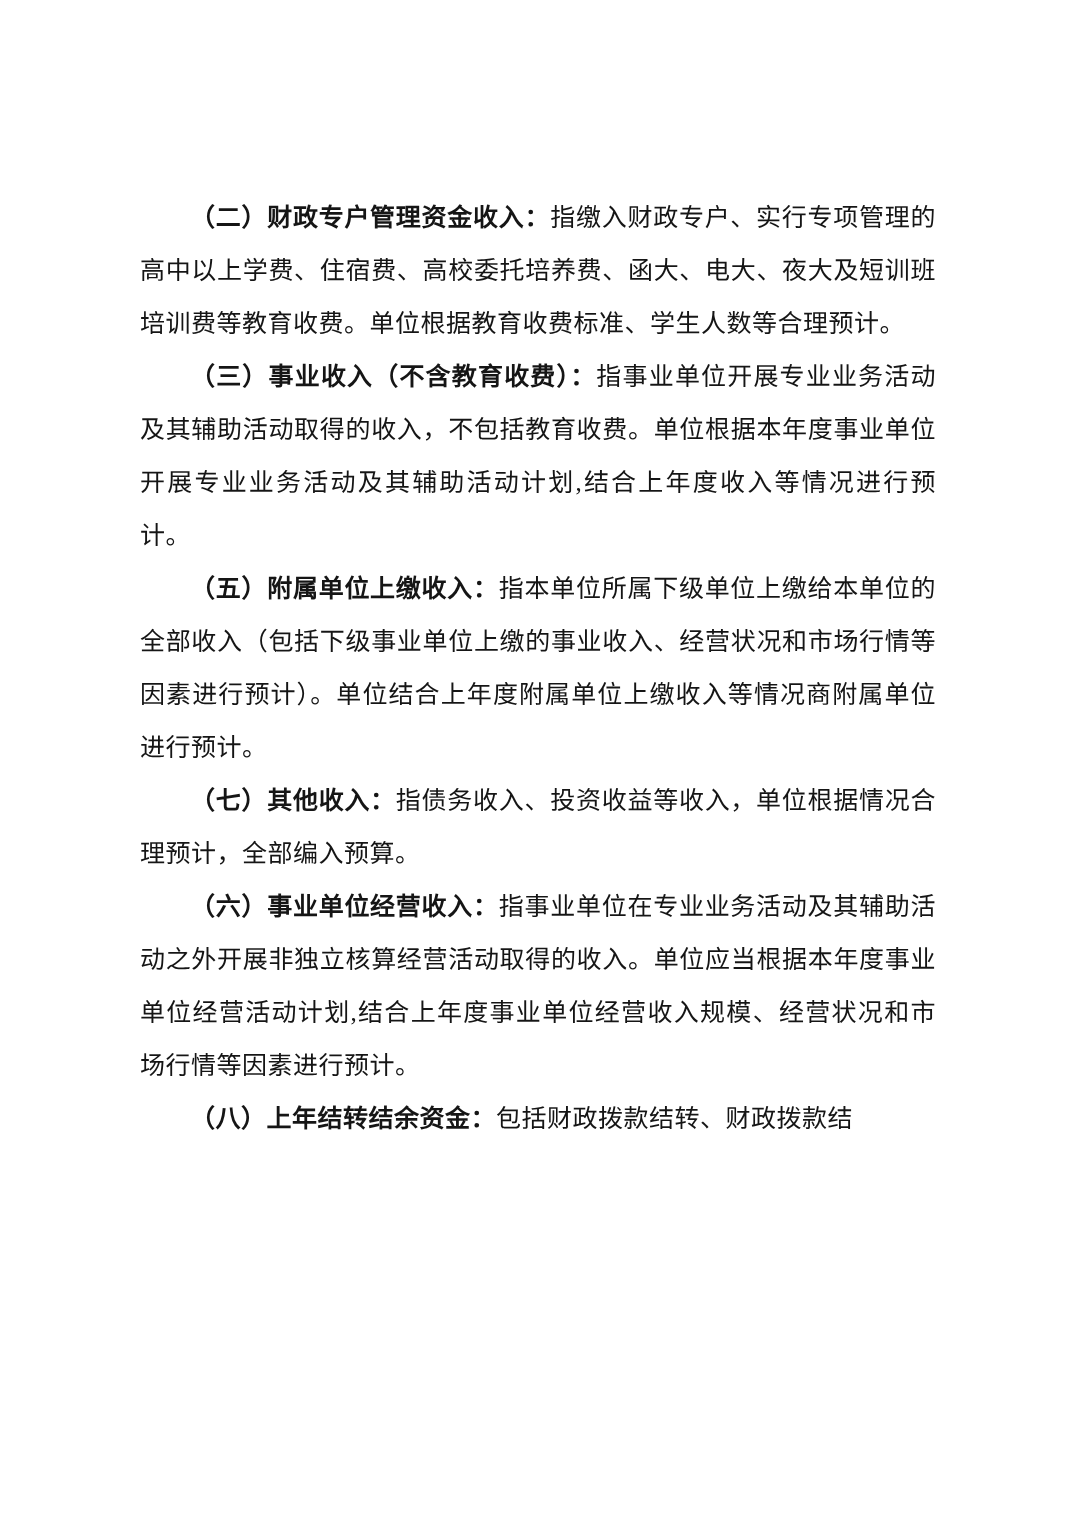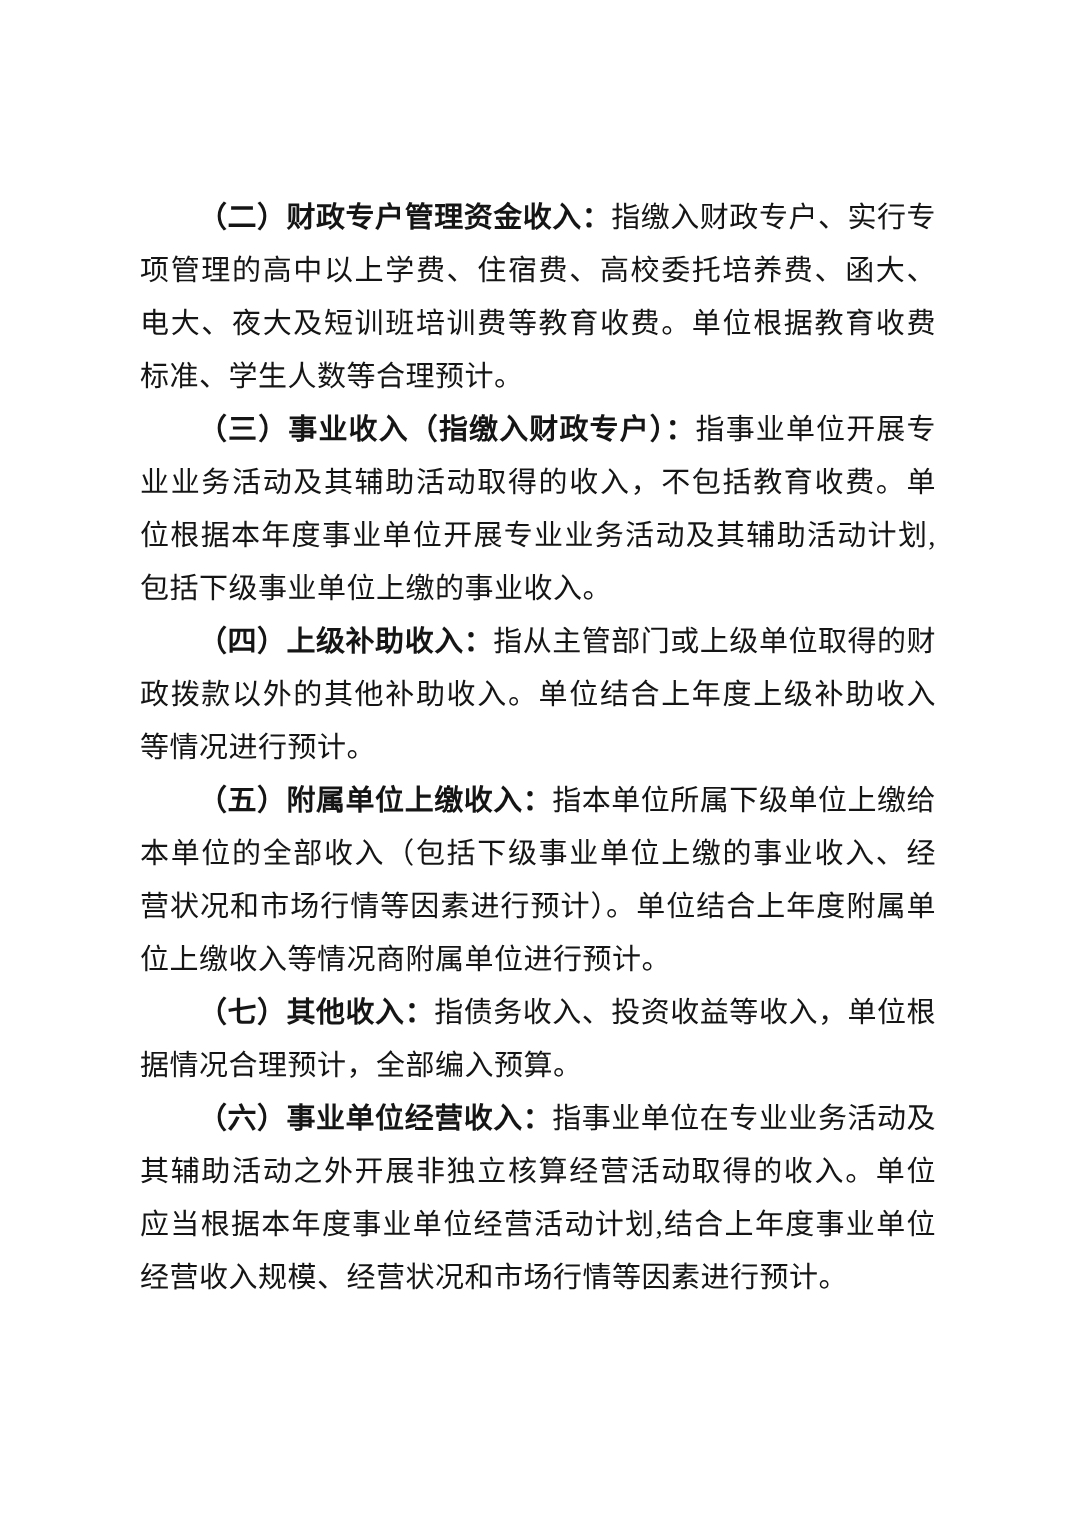--- a/index.html
+++ b/index.html
@@ -19,21 +19,21 @@
   .text-block {
     position: absolute;
     left: 140px;
     top: 191px;
     width: 796px;
     color: #151515;
   }
   .para {
     margin: 0;
     padding: 0;
-    font-size: 29px;
+    font-size: 25px;
     line-height: 53px;
     text-align: justify;
     text-justify: inter-character;
     text-indent: 2em;
     letter-spacing: 0.5px;
     word-break: break-all;
   }
   .para-heading {
     font-weight: 700;
   }
@@ -45,34 +45,34 @@
 <body>
 
 <div class="page">
   <div class="text-block">
 
     <p class="para">
       <span class="para-heading">（二）财政专户管理资金收入：</span><span class="para-body">指缴入财政专户、实行专项管理的高中以上学费、住宿费、高校委托培养费、函大、电大、夜大及短训班培训费等教育收费。单位根据教育收费标准、学生人数等合理预计。</span>
     </p>
 
     <p class="para">
-      <span class="para-heading">（三）事业收入（指缴入财政专户）：</span><span class="para-body">指事业单位开展专业业务活动及其辅助活动取得的收入，不包括教育收费。单位根据本年度事业单位开展专业业务活动及其辅助活动计划,包括下级事业单位上缴的事业收入。</span>
+      <span class="para-heading">（三）事业收入（不含教育收费）：</span><span class="para-body">指事业单位开展专业业务活动及其辅助活动取得的收入，不包括教育收费。单位根据本年度事业单位开展专业业务活动及其辅助活动计划,结合上年度收入等情况进行预计。</span>
     </p>
 
-    <p class="para">
-      <span class="para-heading">（四）上级补助收入：</span><span class="para-body">指从主管部门或上级单位取得的财政拨款以外的其他补助收入。单位结合上年度上级补助收入等情况进行预计。</span>
-    </p>
 
     <p class="para">
       <span class="para-heading">（五）附属单位上缴收入：</span><span class="para-body">指本单位所属下级单位上缴给本单位的全部收入（包括下级事业单位上缴的事业收入、经营状况和市场行情等因素进行预计）。单位结合上年度附属单位上缴收入等情况商附属单位进行预计。</span>
     </p>
 
     <p class="para">
       <span class="para-heading">（七）其他收入：</span><span class="para-body">指债务收入、投资收益等收入，单位根据情况合理预计，全部编入预算。</span>
     </p>
 
     <p class="para">
       <span class="para-heading">（六）事业单位经营收入：</span><span class="para-body">指事业单位在专业业务活动及其辅助活动之外开展非独立核算经营活动取得的收入。单位应当根据本年度事业单位经营活动计划,结合上年度事业单位经营收入规模、经营状况和市场行情等因素进行预计。</span>
     </p>
 
+    <p class="para">
+      <span class="para-heading">（八）上年结转结余资金：</span><span class="para-body">包括财政拨款结转、财政拨款结</span>
+    </p>
 
   </div>
 </div>
 
 </body></html>

